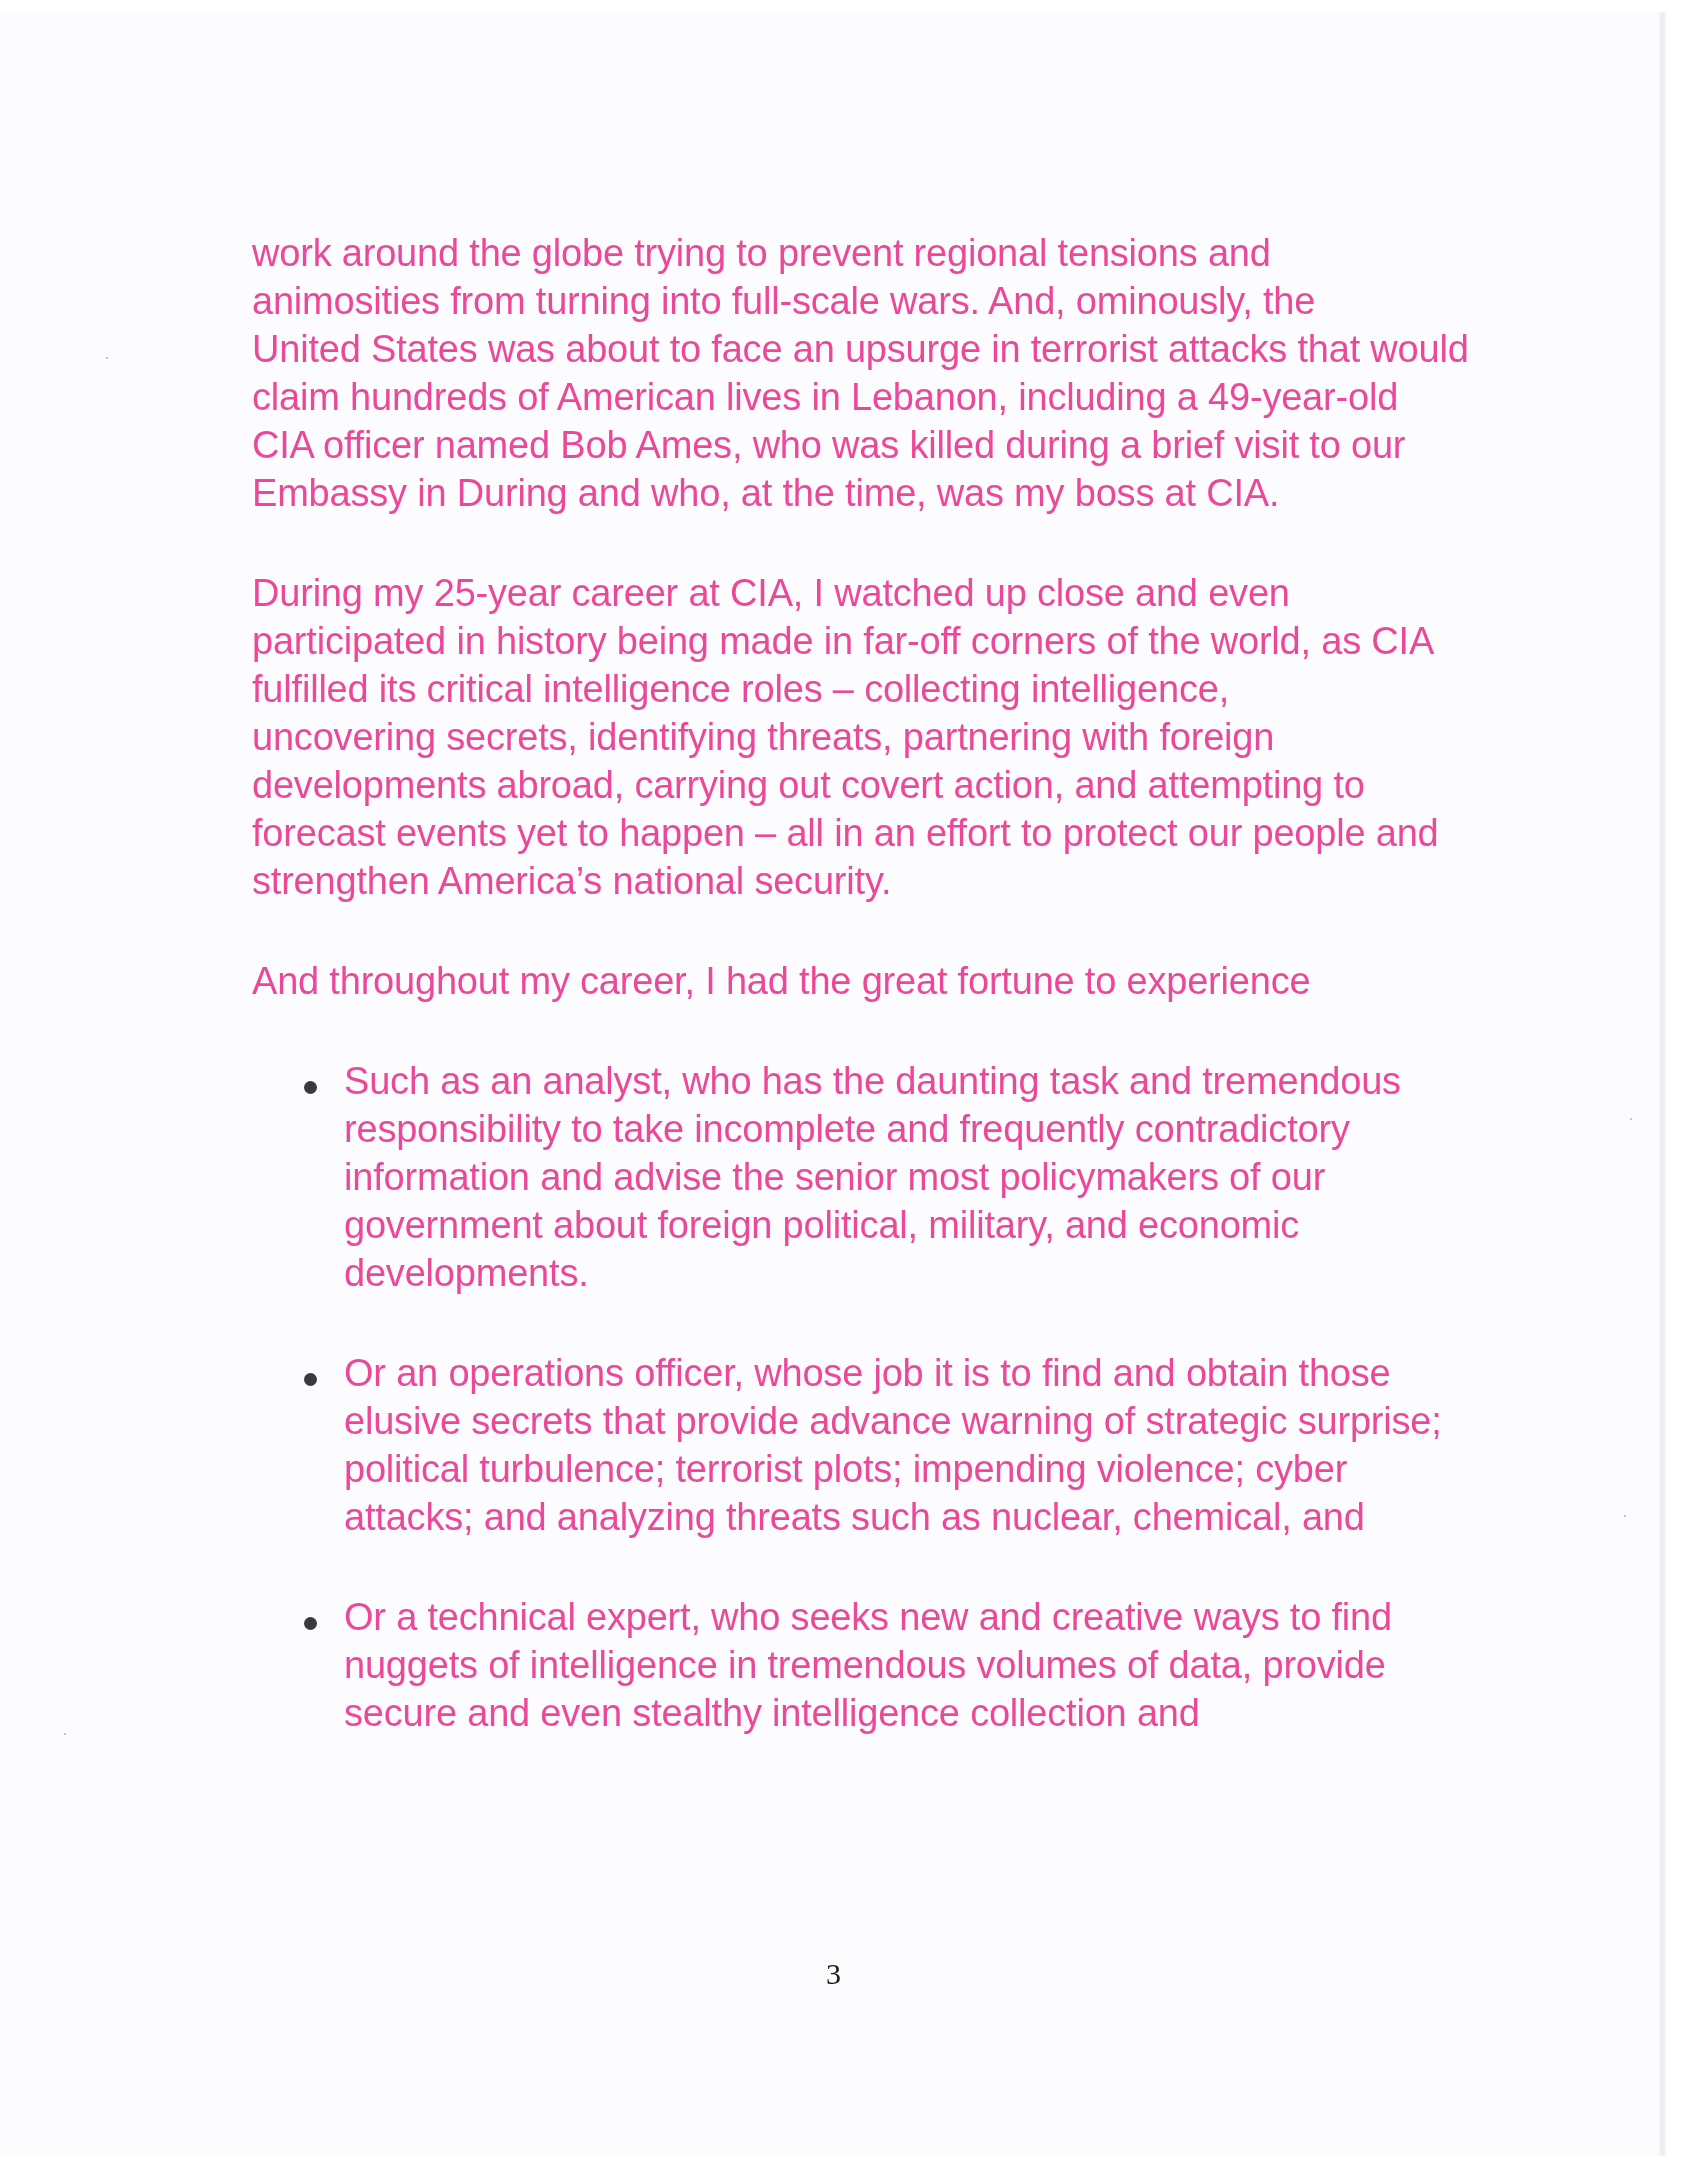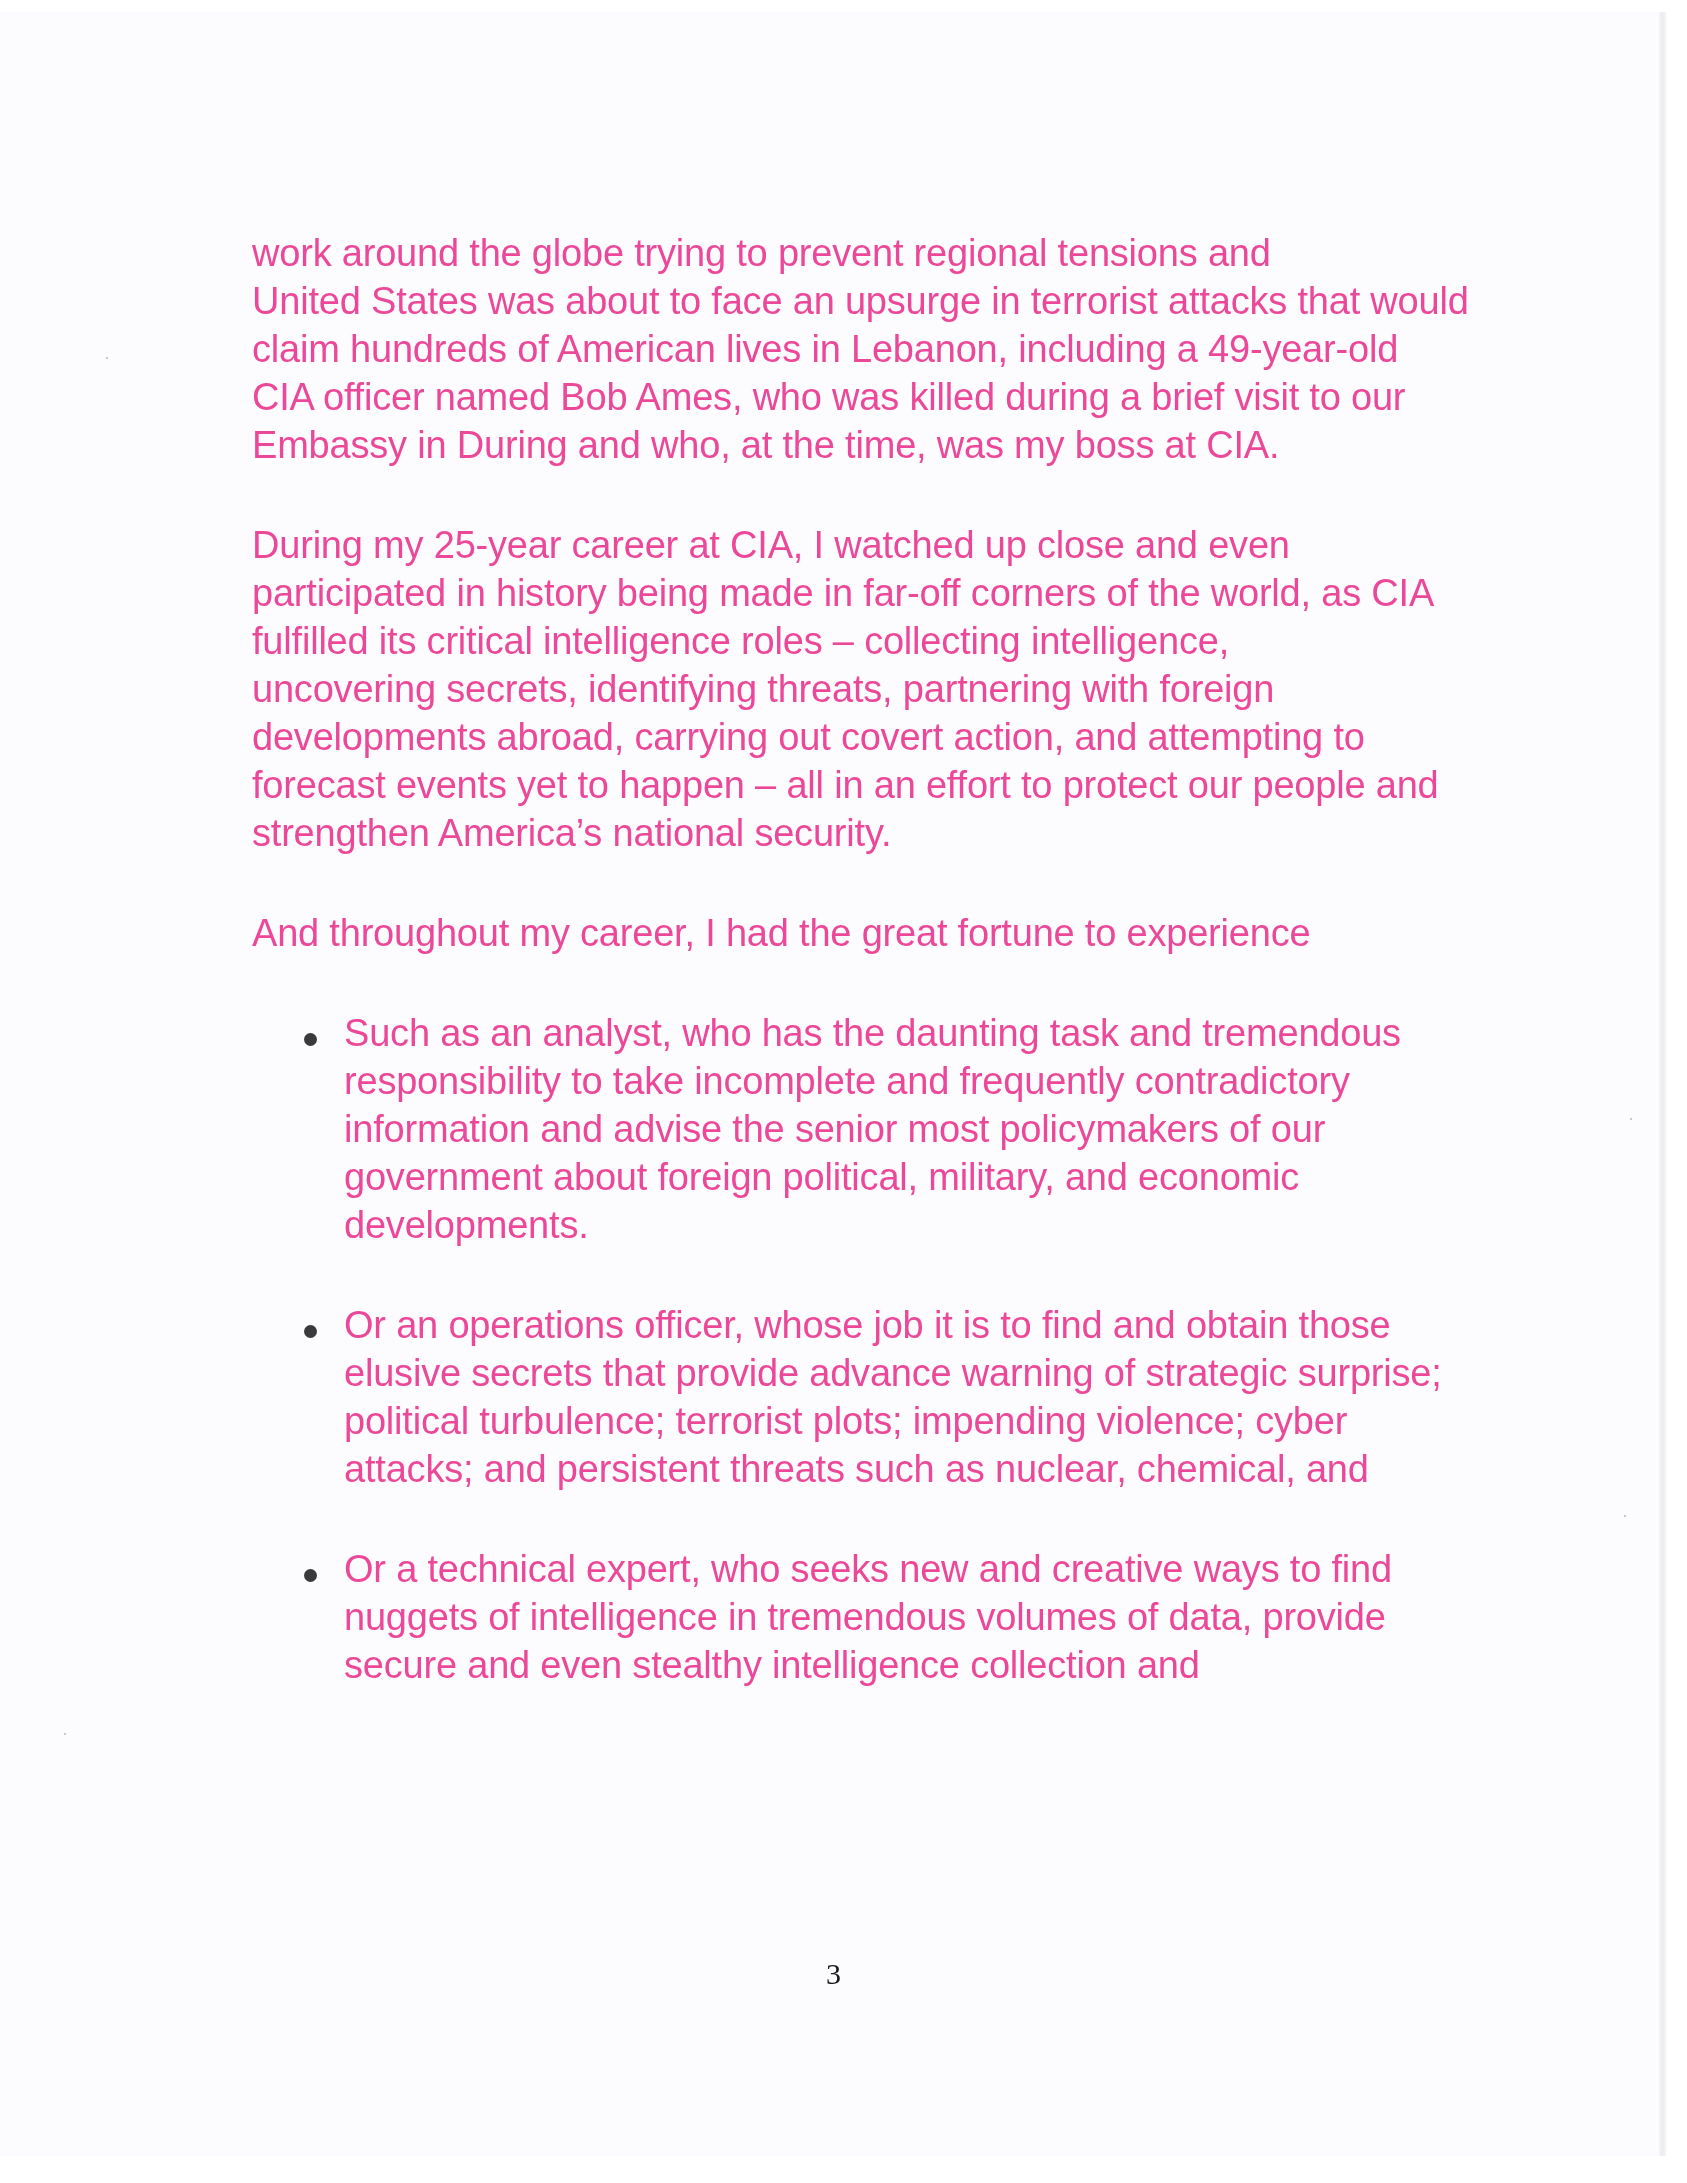--- a/index.html
+++ b/index.html
@@ -95,20 +95,21 @@
 
 <span class="speck" style="left:106px; top:357px;"></span>
 <span class="speck" style="left:64px; top:1733px;"></span>
 <span class="speck" style="left:1630px; top:1118px;"></span>
 <span class="speck" style="left:1624px; top:1515px;"></span>
 
 <div class="content">
 
   <div class="para">
     <span class="line">work around the globe trying to prevent regional tensions and</span>
+    <span class="line">animosities from turning into full-scale wars.  And, ominously, the</span>
     <span class="line">United States was about to face an upsurge in terrorist attacks that would</span>
     <span class="line">claim hundreds of American lives in Lebanon, including a 49-year-old</span>
     <span class="line">CIA officer named Bob Ames, who was killed during a brief visit to our</span>
     <span class="line">Embassy in During and who, at the time, was my boss at CIA.</span>
   </div>
 
   <div class="para">
     <span class="line">During my 25-year career at CIA, I watched up close and even</span>
     <span class="line">participated in history being made in far-off corners of the world, as CIA</span>
     <span class="line">fulfilled its critical intelligence roles – collecting intelligence,</span>
@@ -129,21 +130,21 @@
       <span class="line">responsibility to take incomplete and frequently contradictory</span>
       <span class="line">information and advise the senior most policymakers of our</span>
       <span class="line">government about foreign political, military, and economic</span>
       <span class="line">developments.</span>
     </li>
     <li class="bullet-item">
       <span class="bullet-dot"></span>
       <span class="line">Or an operations officer, whose job it is to find and obtain those</span>
       <span class="line">elusive secrets that provide advance warning of strategic surprise;</span>
       <span class="line">political turbulence; terrorist plots; impending violence; cyber</span>
-      <span class="line">attacks; and persistent threats such as nuclear, chemical, and</span>
+      <span class="line">attacks; and analyzing threats such as nuclear, chemical, and</span>
     </li>
     <li class="bullet-item">
       <span class="bullet-dot"></span>
       <span class="line">Or a technical expert, who seeks new and creative ways to find</span>
       <span class="line">nuggets of intelligence in tremendous volumes of data, provide</span>
       <span class="line">secure and even stealthy intelligence collection and</span>
     </li>
   </ul>
 
 </div>

